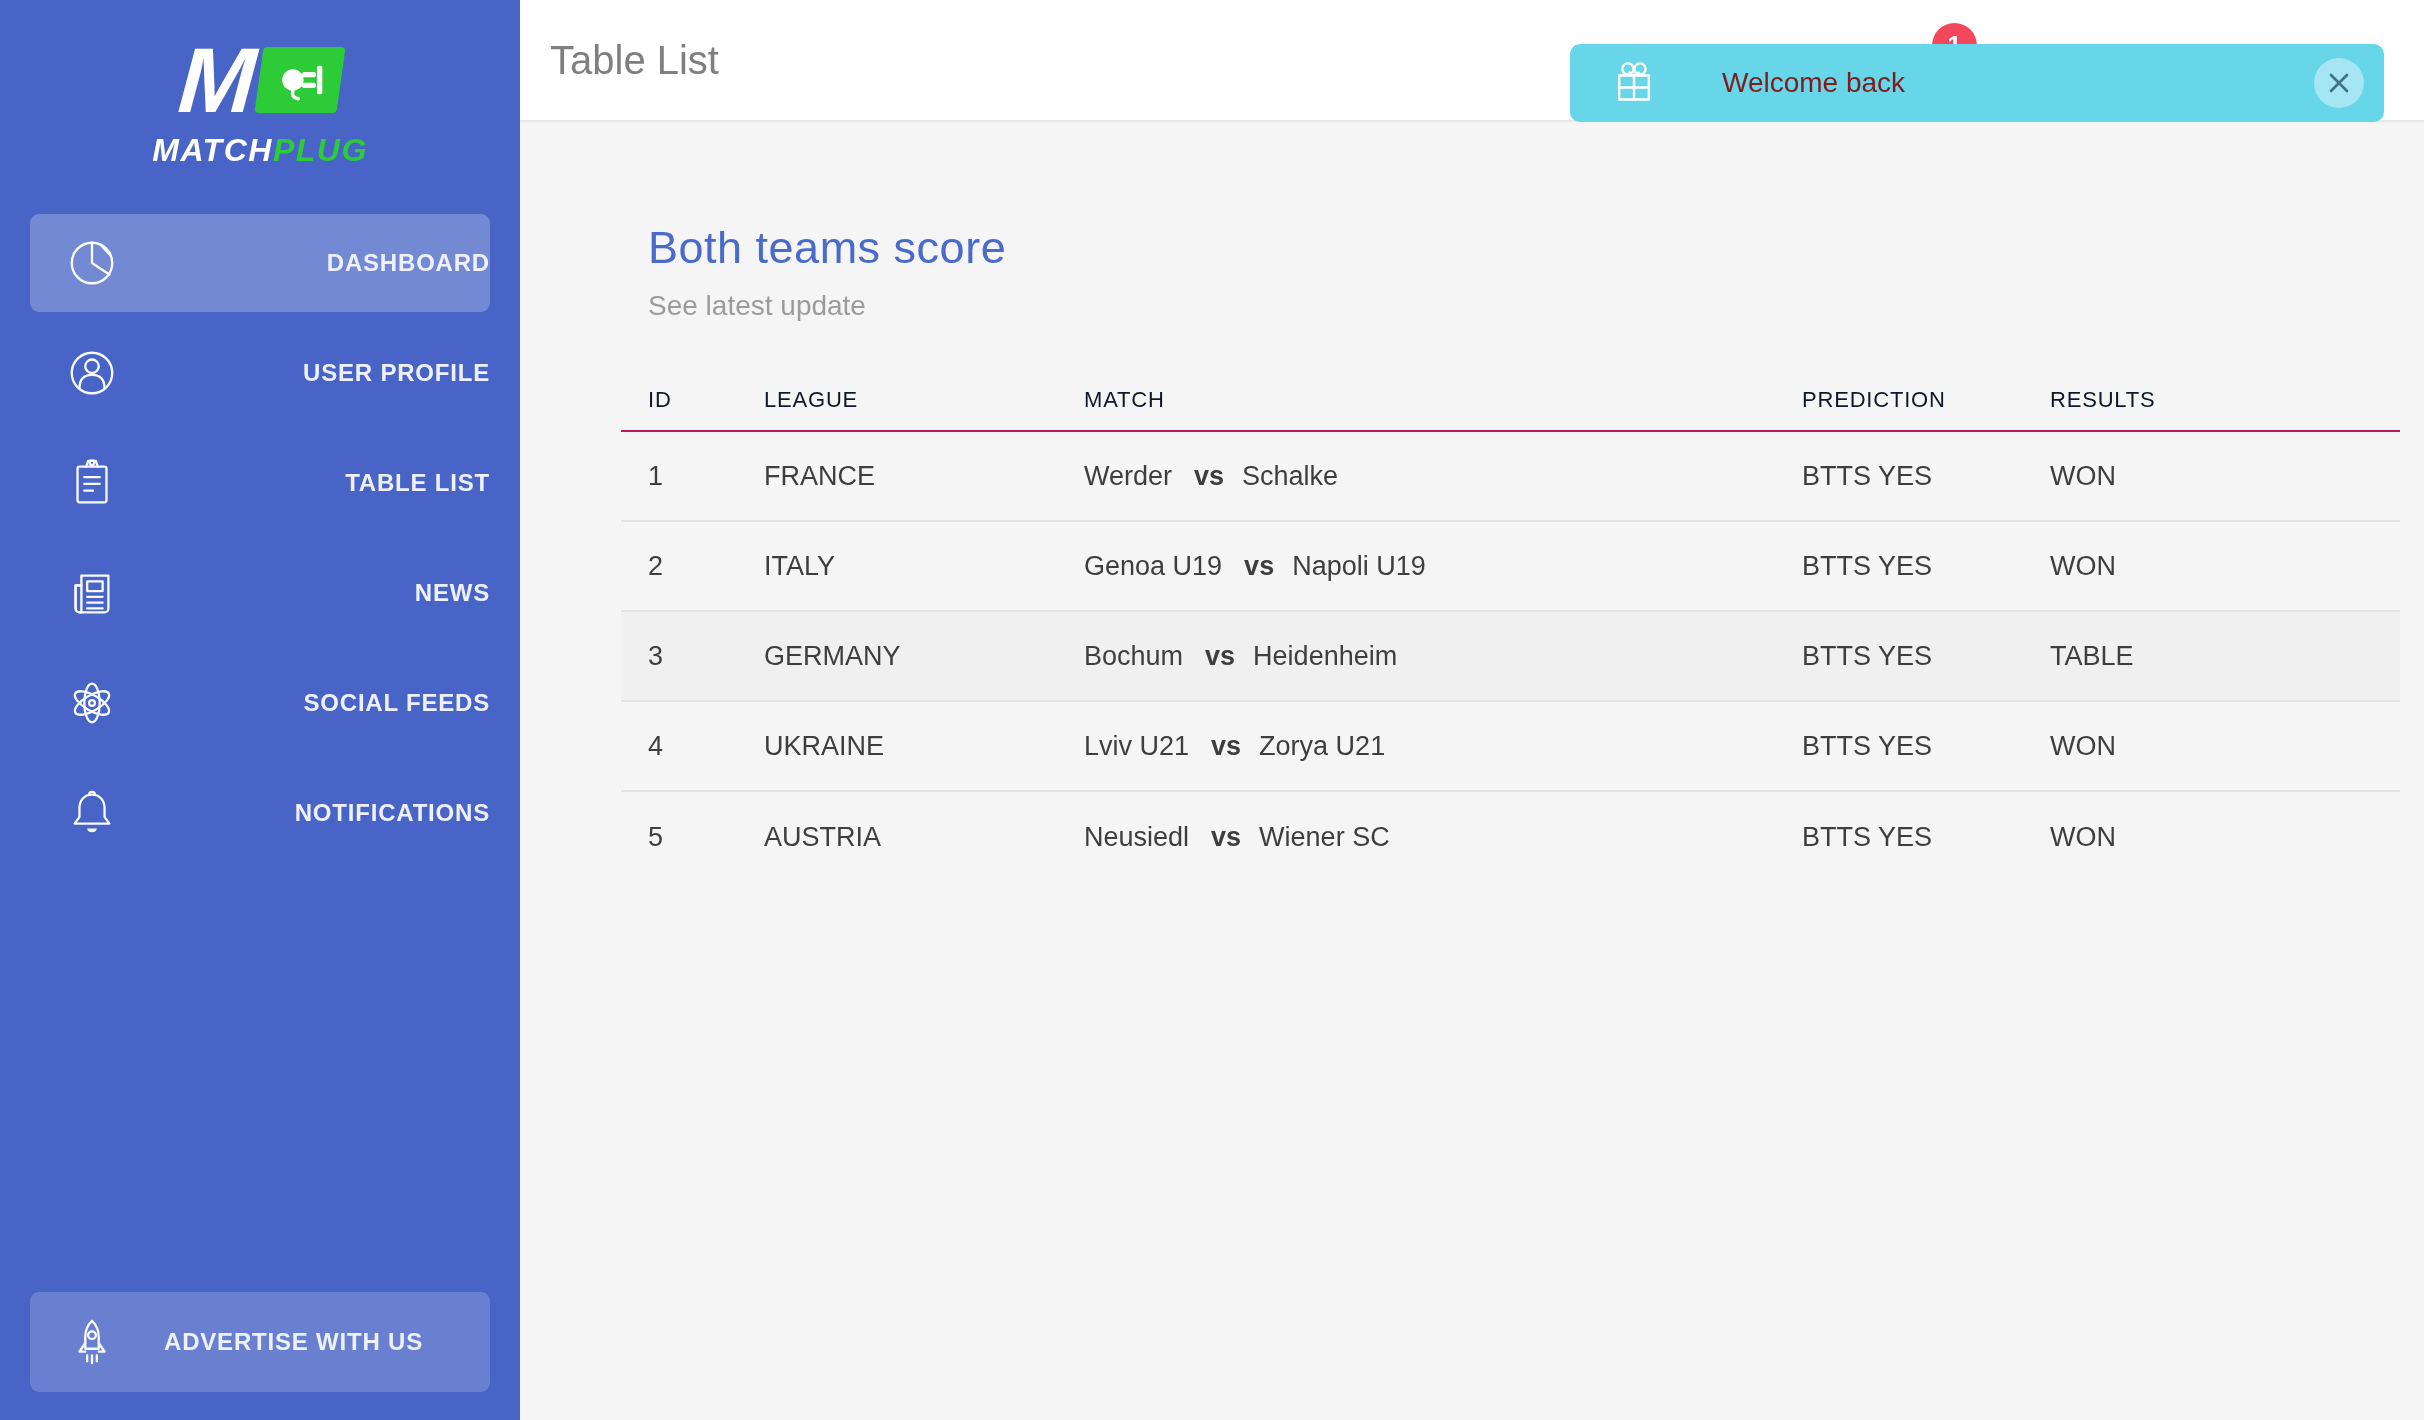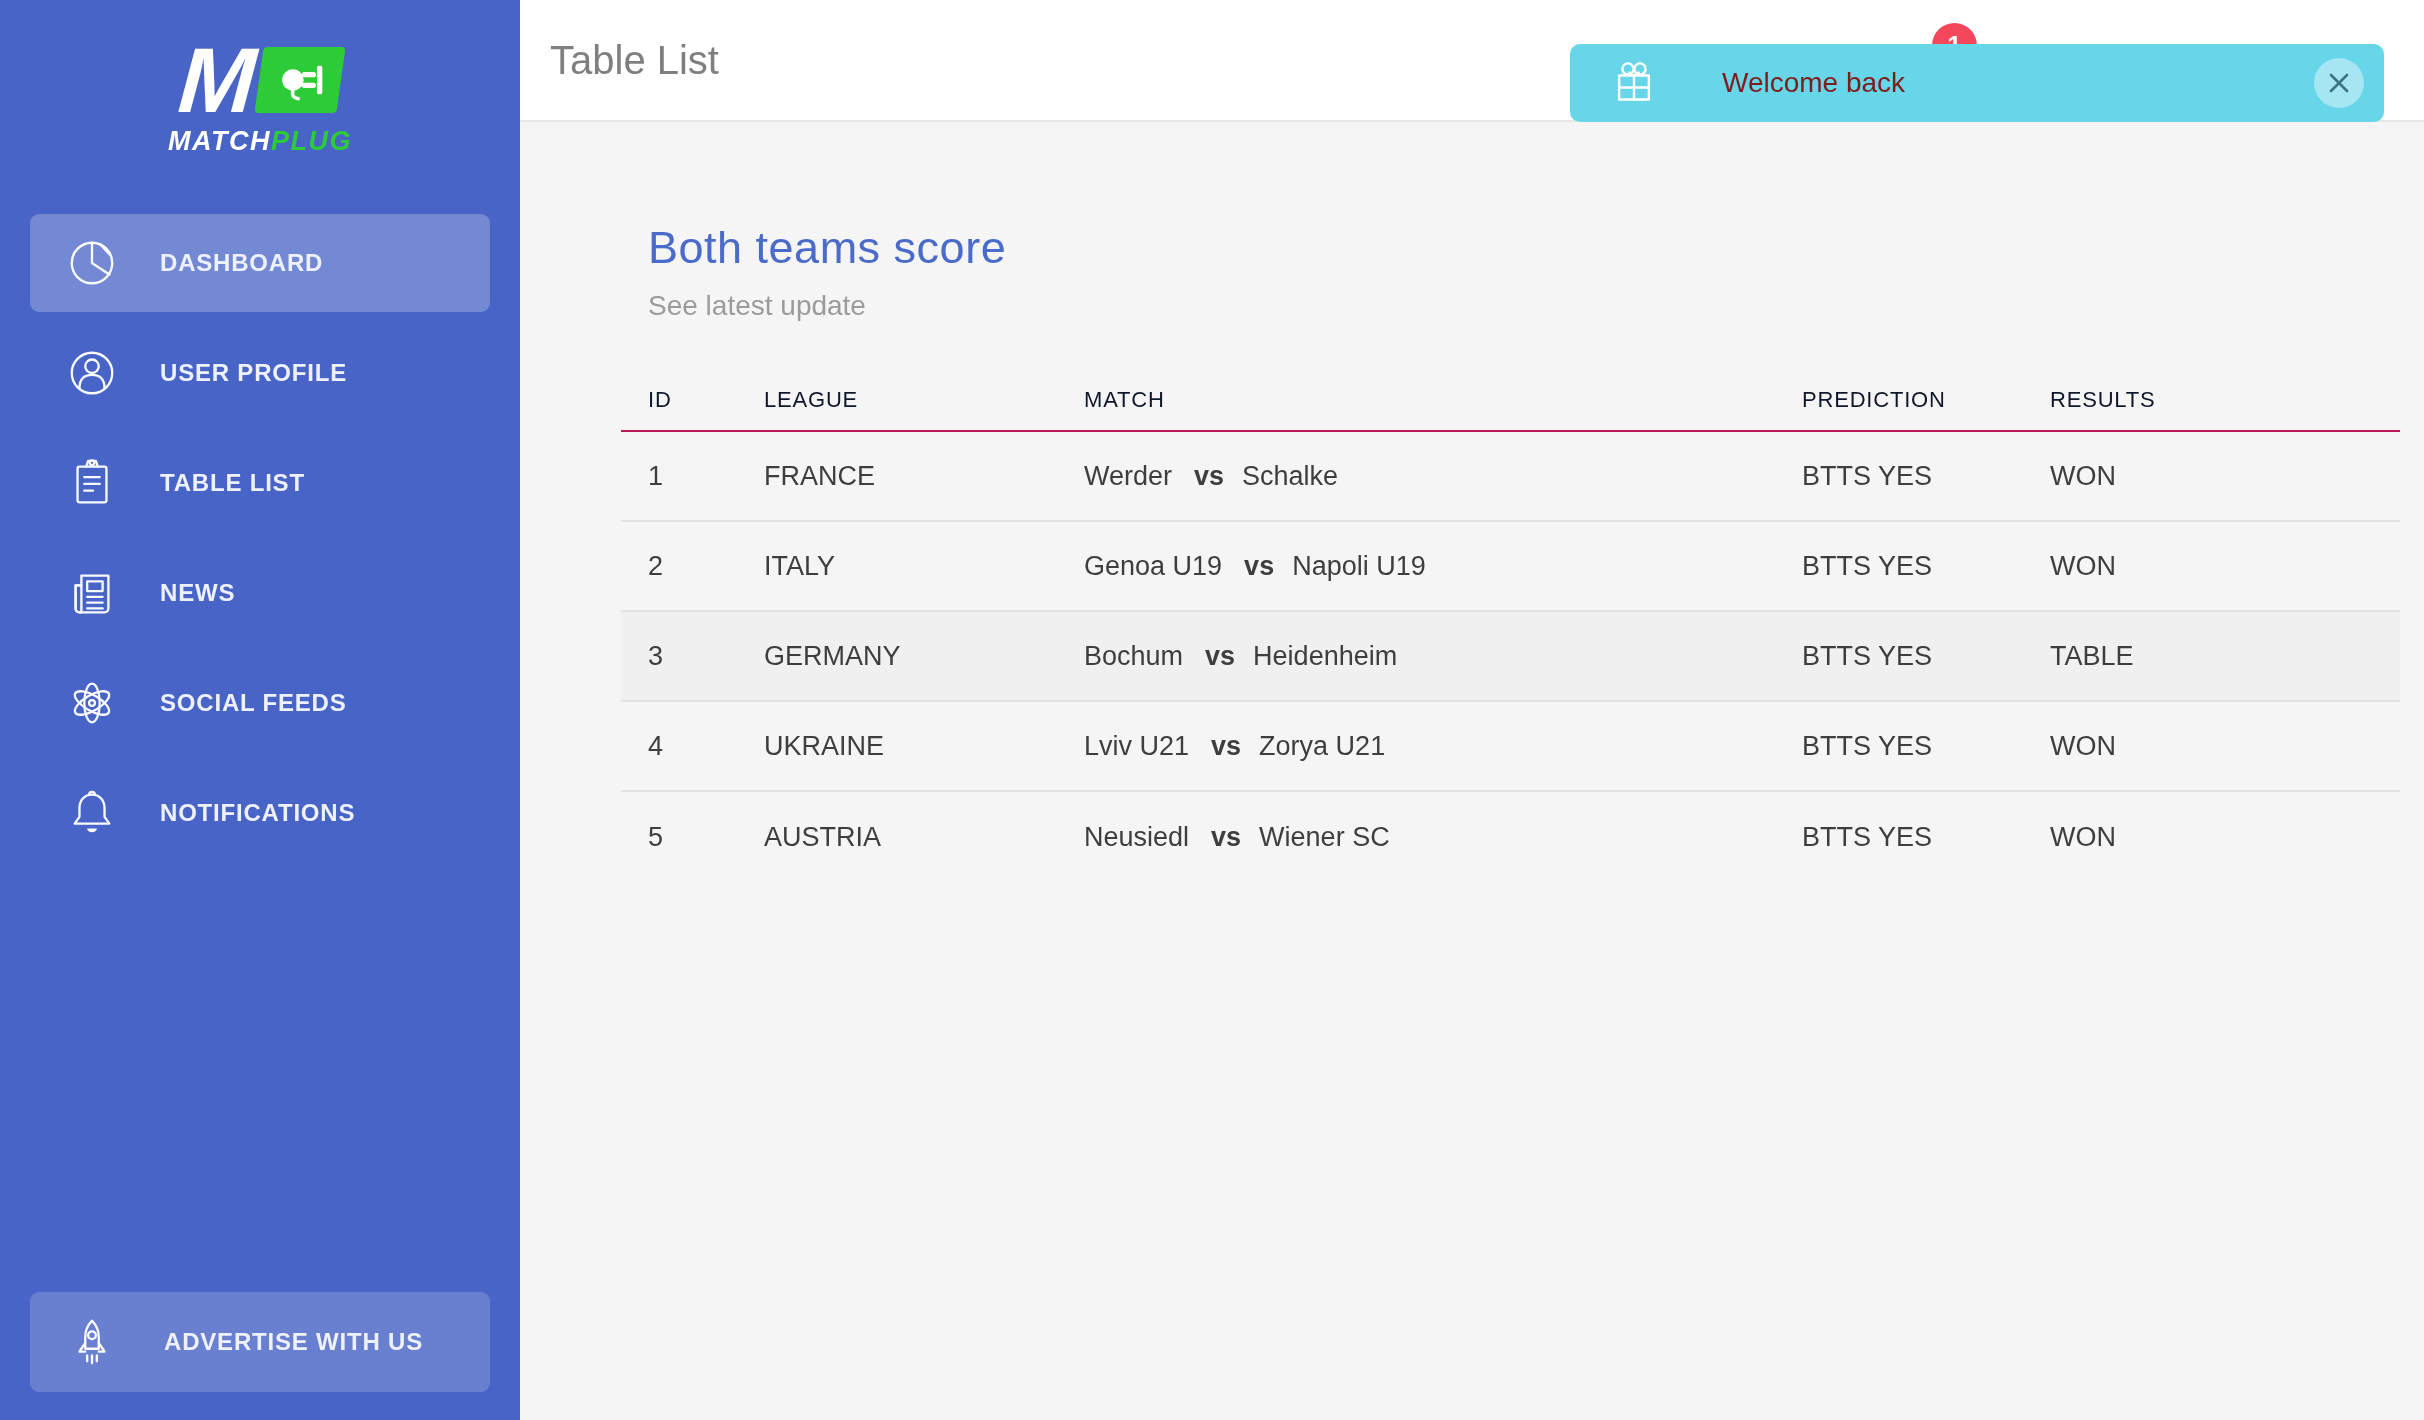--- a/index.html
+++ b/index.html
@@ -9,28 +9,28 @@
   
   .sidebar { position:absolute; left:0; top:0; width:520px; height:1420px;
     background:#4864c6; z-index:10; }
   .logo-area { padding-top:34px; display:flex; flex-direction:column; align-items:center; }
   .logo-row { display:flex; align-items:center; gap:8px; }
   .logo-m { color:#ffffff; font-size:92px; font-weight:900; font-style:italic;
     line-height:1; letter-spacing:-4px; transform:skewX(-4deg); }
   .plug-box { width:82px; height:66px; background:#2ecb39; transform:skewX(-8deg);
     border-radius:4px; display:flex; align-items:center; justify-content:center; }
   .plug-box svg { transform:skewX(8deg); }
-  .wordmark { font-style:italic; font-weight:800; font-size:27px;
+  .wordmark { margin-top:6px; font-style:italic; font-weight:800; font-size:32px;
     letter-spacing:1.5px; }
   .wm-match { color:#ffffff; }
   .wm-plug { color:#2ecb39; }
 
   .nav { position:absolute; top:214px; left:0; right:0; }
   .nav-item { margin:0 30px 12px 30px; height:98px; border-radius:9px;
-    display:flex; align-items:center; padding-left:34px; gap:40px; cursor:pointer; }
+    display:flex; align-items:center; padding-left:34px; gap:40px; cursor:pointer;justify-content:space-between; }
   .nav-item.active { background:rgba(255,255,255,0.24); }
   .nav-label { color:#eef1fb; font-size:24px; font-weight:700; letter-spacing:0.8px; }
   .nav-icon { width:56px; height:56px; flex:0 0 56px; display:flex;
     align-items:center; justify-content:center; }
   .nav-icon svg { stroke:#ffffff; fill:none; stroke-width:2.4;
     stroke-linecap:round; stroke-linejoin:round; opacity:0.97; }
 
   .advertise { position:absolute; bottom:28px; left:30px; width:460px; height:100px;
     border-radius:9px; background:rgba(255,255,255,0.18); display:flex;
     align-items:center; padding-left:34px; gap:44px; cursor:pointer; }

